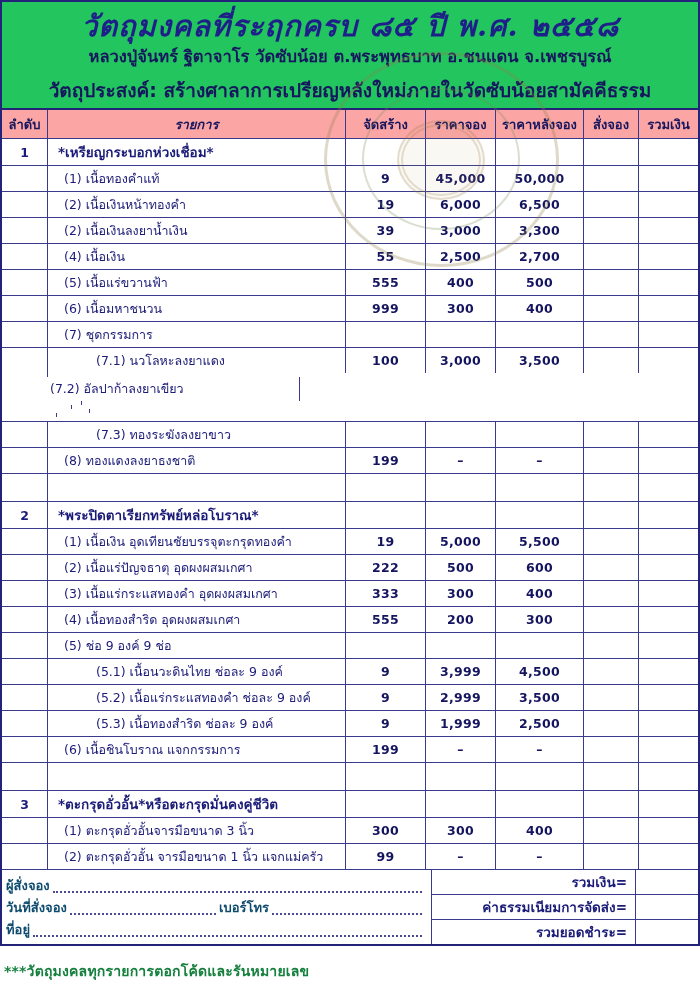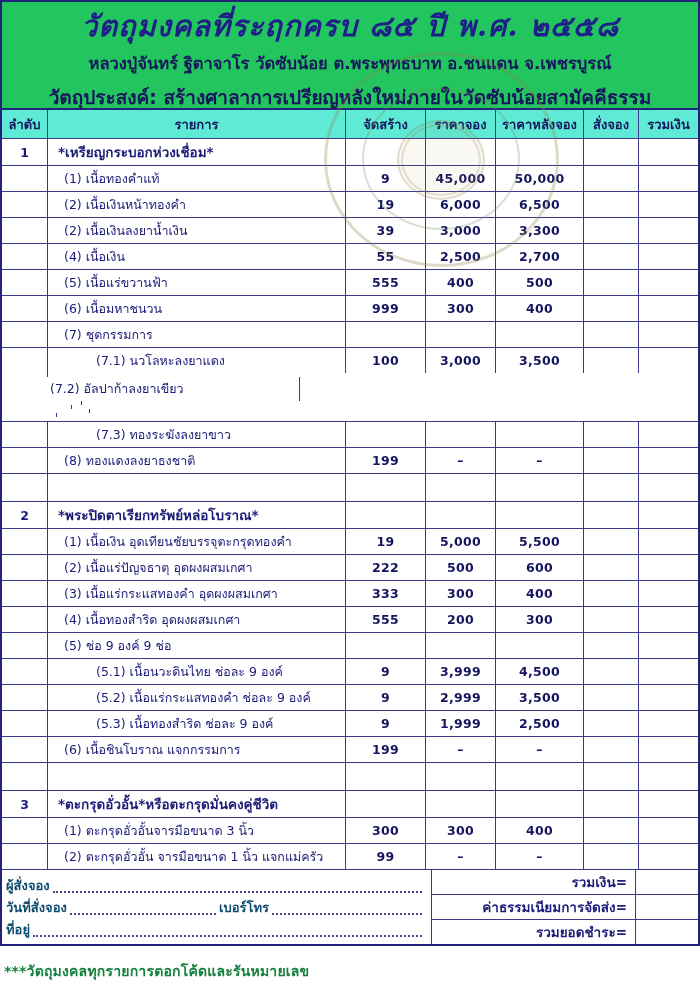--- a/index.html
+++ b/index.html
@@ -30,21 +30,20 @@
     font-weight: bold;
     font-size: 29px;
     color: #1f1f8a;
     letter-spacing: 1px;
     line-height: 1.15;
   }
   .subtitle {
     font-weight: bold;
     font-size: 16.5px;
     color: #16165e;
-    margin-top: 7px;
   }
   .purpose {
     font-weight: bold;
     font-size: 19px;
     color: #16165e;
     margin-top: 6px;
   }
   
   .wm { position: absolute; pointer-events: none; z-index: 5; }
   .wm-outer {
@@ -66,21 +65,21 @@
   
   .tbl { width: 100%; position: relative; z-index: 2; }
   .trow {
     display: flex;
     align-items: stretch;
     border-top: 1px solid #3a3a8c;
     min-height: 26px;
   }
   .trow.no-top { border-top: none; flex-direction: column; }
   .trow.head {
-    background: #5eead4;
+    background: #fca5a5;
     min-height: 28px;
     border-top: none;
   }
   .trow.spacer { min-height: 28px; }
   .cell {
     border-right: 1px solid #3a3a8c;
     display: flex;
     align-items: center;
     justify-content: center;
     font-size: 12.5px;
@@ -148,21 +147,21 @@
 
   <div class="band">
     <div class="title">วัตถุมงคลที่ระฤกครบ ๘๕ ปี พ.ศ. ๒๕๕๘</div>
     <div class="subtitle">หลวงปู่จันทร์ ฐิตาจาโร วัดซับน้อย ต.พระพุทธบาท อ.ชนแดน จ.เพชรบูรณ์</div>
     <div class="purpose">วัตถุประสงค์: สร้างศาลาการเปรียญหลังใหม่ภายในวัดซับน้อยสามัคคีธรรม</div>
   </div>
 
   <div class="tbl" id="order-table">
       <div class="trow head">
         <div class="cell c1">ลำดับ</div>
-        <div class="cell c2" style="justify-content: center;">รายการ</div>
+        <div class="cell c2" style="justify-content: center; font-style: italic;">รายการ</div>
         <div class="cell c3">จัดสร้าง</div>
         <div class="cell c4">ราคาจอง</div>
         <div class="cell c5">ราคาหลังจอง</div>
         <div class="cell c6">สั่งจอง</div>
         <div class="cell c7">รวมเงิน</div>
       </div>
       <div class="trow sec">
         <div class="cell c1">1</div>
         <div class="cell c2">*เหรียญกระบอกห่วงเชื่อม*</div>
         <div class="cell c3"></div>

